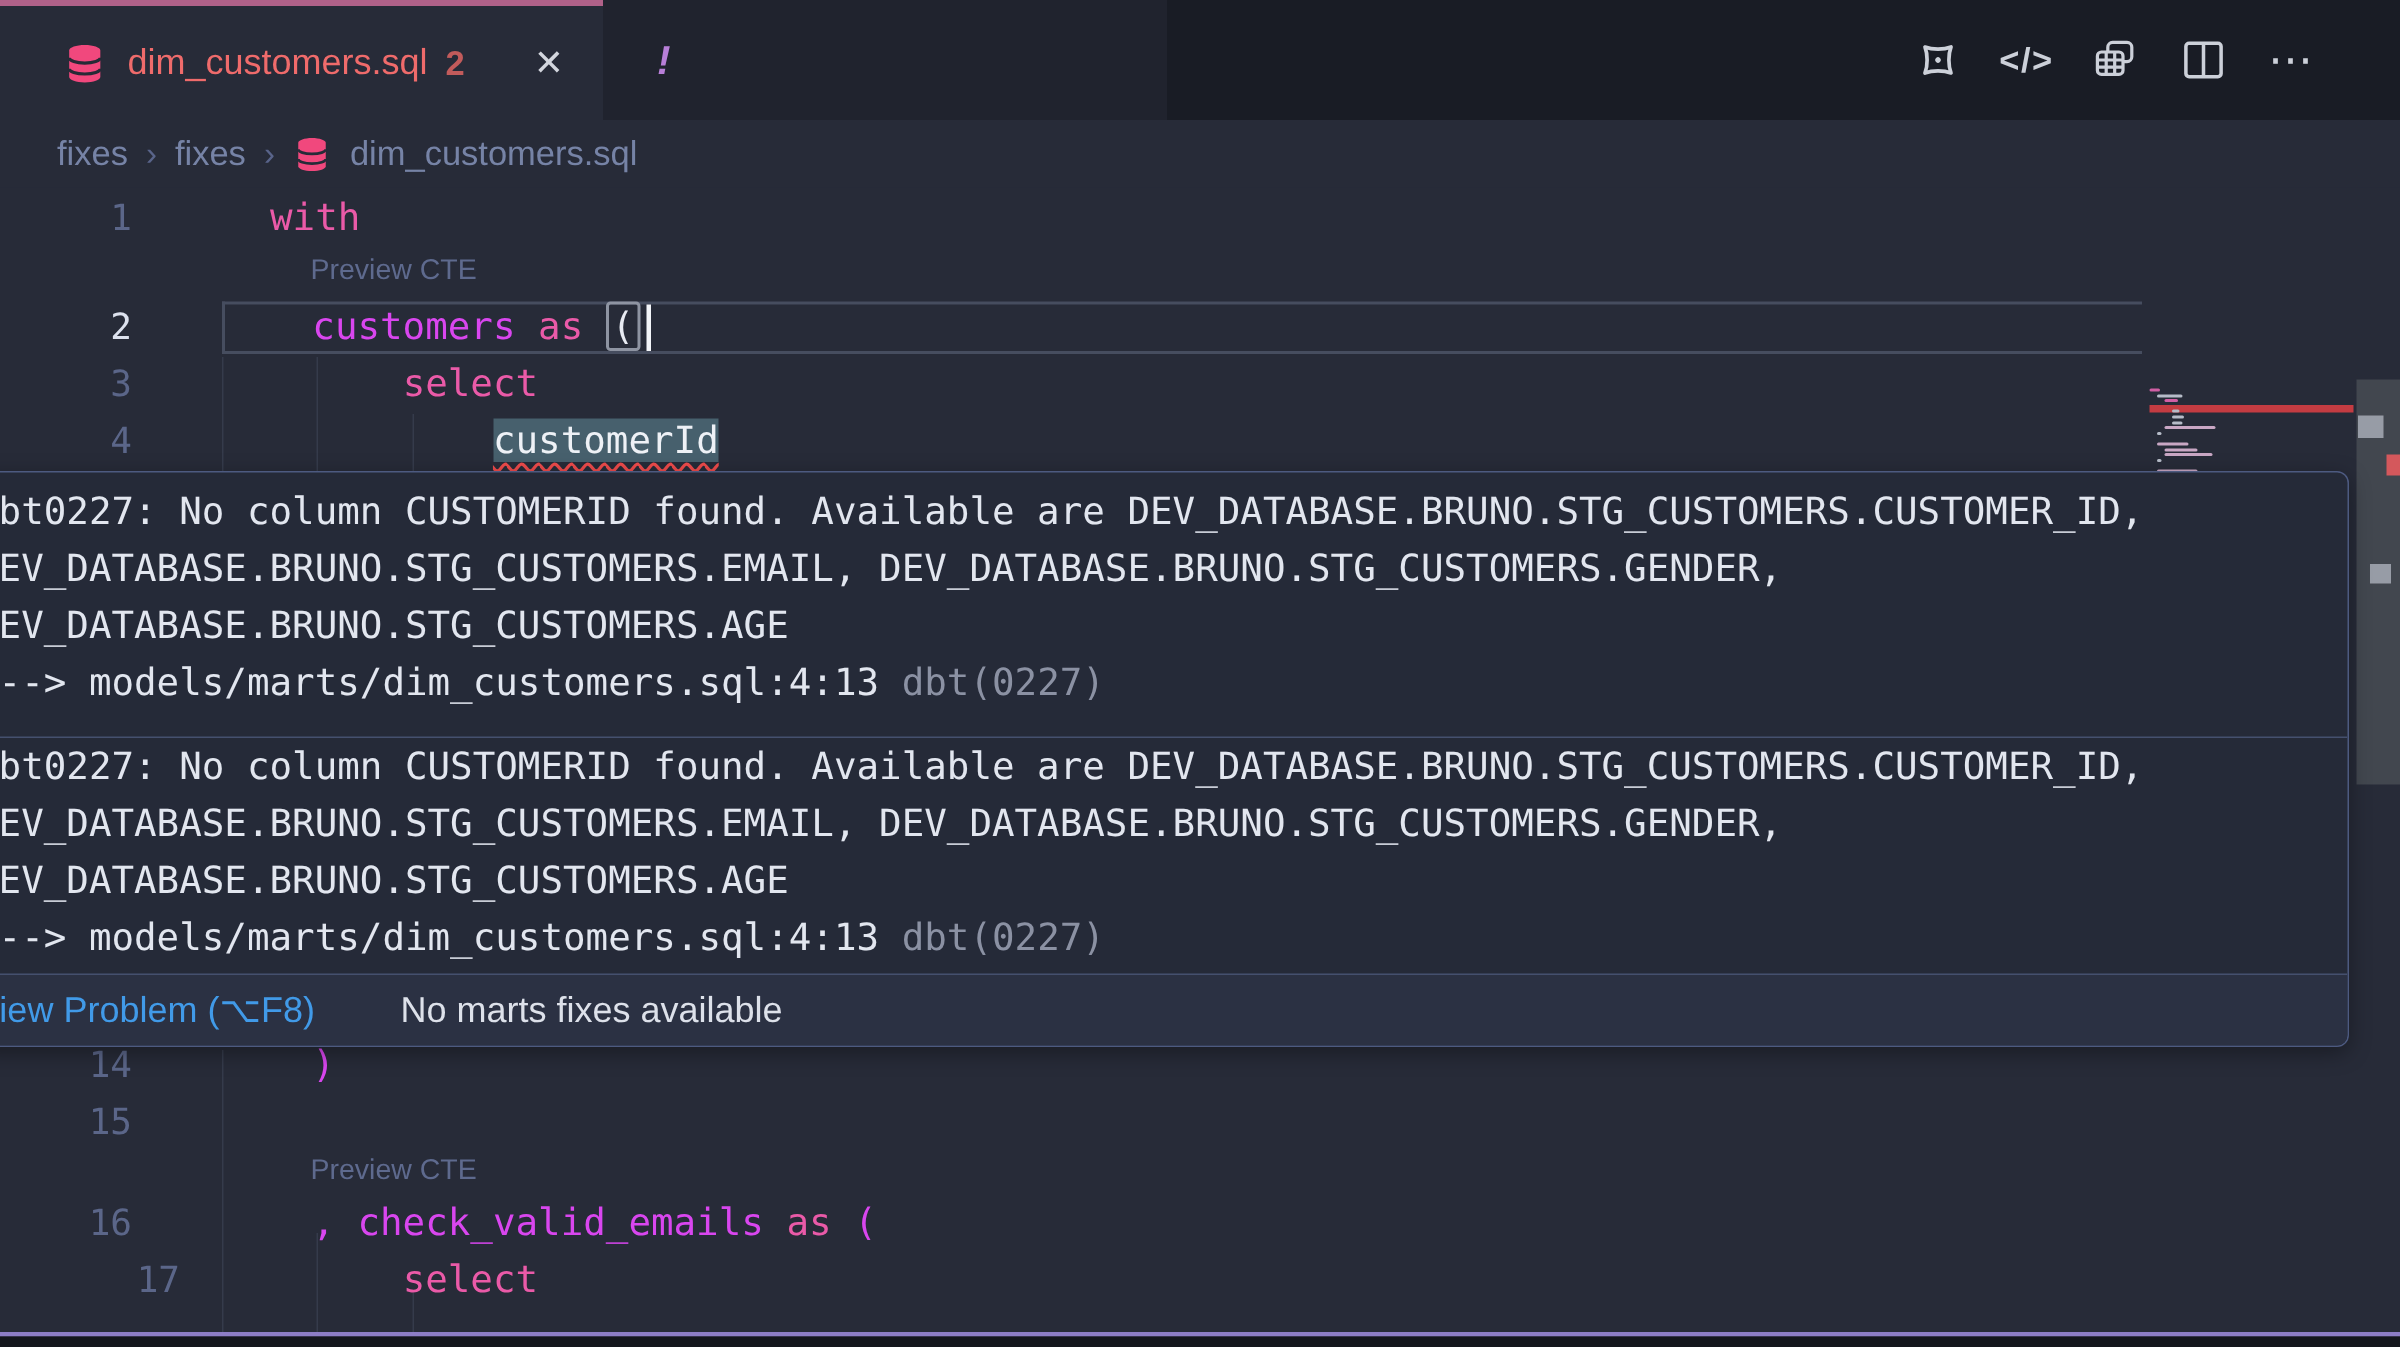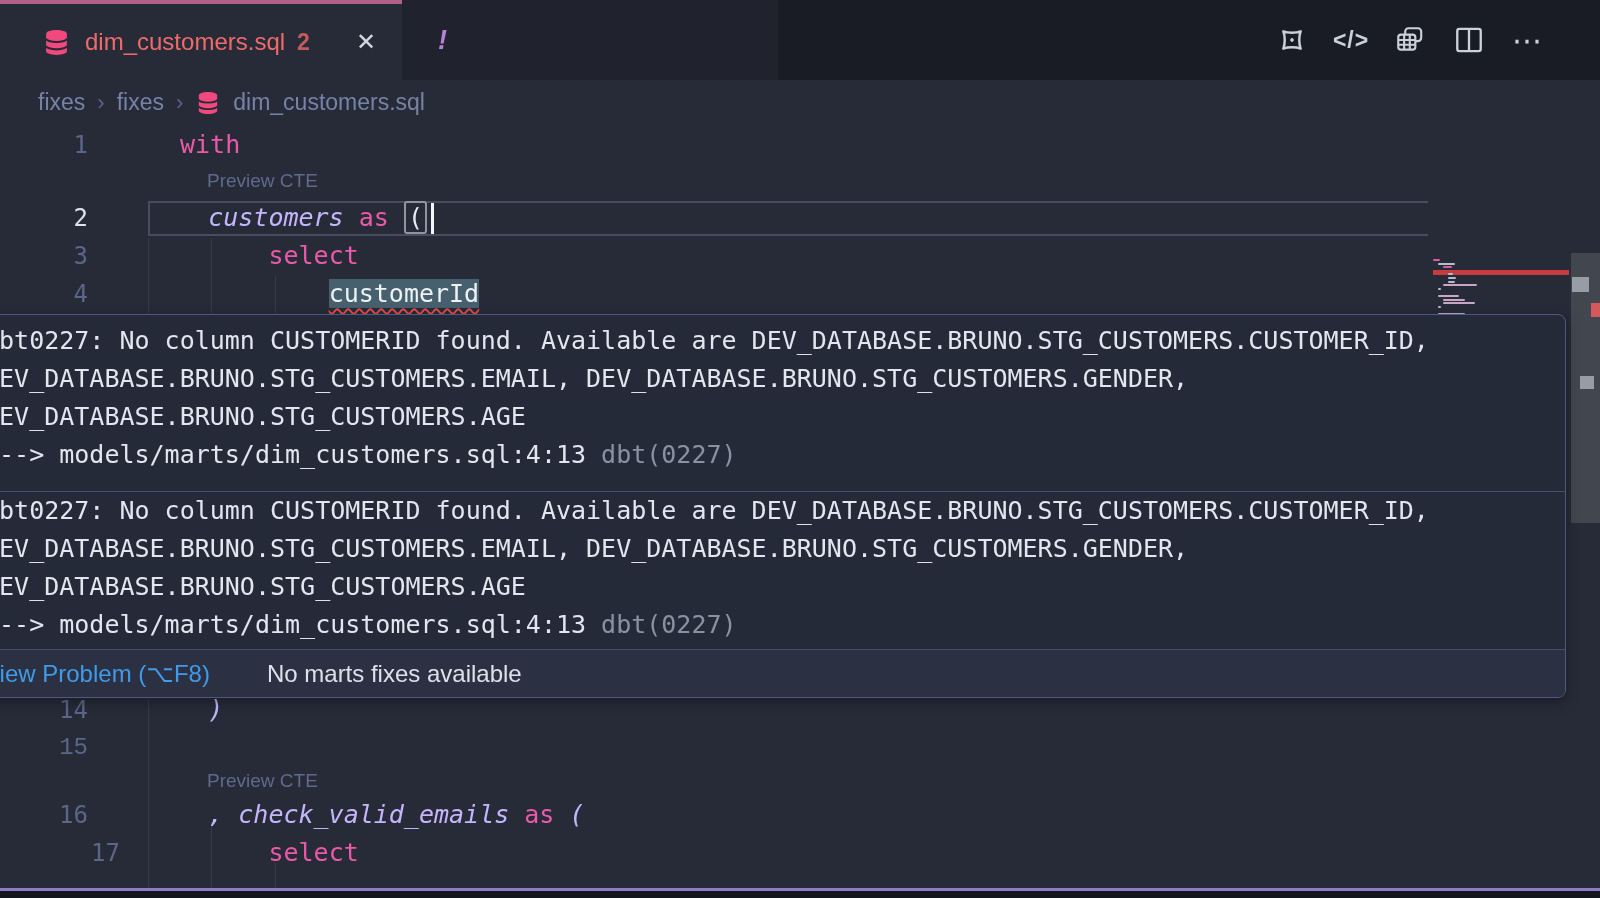--- a/index.html
+++ b/index.html
@@ -30,21 +30,21 @@
   .crumb-sep { color:#59648a; font-size:22px; }
   .breadcrumb svg { margin:0 2px; }
 
   
   .editor { position:absolute; left:0; top:125px; width:1600px; height:773px; background:#272b38; }
   .line-number { position:absolute; left:0; width:88px; text-align:right; color:#5b6689;
                  font-family:"DejaVu Sans Mono", monospace; font-size:24px; line-height:38px; cursor:pointer; }
   .line-number.active { color:#dde2ee; }
   .code-row { position:absolute; left:148px; white-space:pre; font-family:"DejaVu Sans Mono", monospace;
               font-size:25px; line-height:38px; cursor:text; }
-  .tk-fg { color:#c4b5fd;font-style:italic; }
+  .tk-fg { color:#d946ef; }
   .tk-kw { color:#ea5aa8; }
   .tk-bracket { color:#e7eaf2; border:2px solid #8e94a2; border-radius:3px; padding:0 2px; }
   .tk-errword { color:#eef1f6; background:#47606d; text-decoration-line:underline;
                 text-decoration-style:wavy; text-decoration-color:#ee4b4b;
                 text-decoration-thickness:2px; text-underline-offset:6px; }
   .code-lens { position:absolute; left:207px; color:#5e6a8e; font-size:19px; cursor:pointer; }
   .cursor-caret { position:absolute; left:431px; top:203px; width:3px; height:31px; background:#f3f5f9; }
   .cur-line-box { position:absolute; left:148px; top:201px; width:1280px; height:35px;
                   border-top:2px solid #464d5f; border-bottom:2px solid #464d5f; border-left:2px solid #464d5f; }
   .indent-guide { position:absolute; width:1px; background:#353b4b; }
@@ -150,21 +150,21 @@
         <div class="line-number" style="top: 1px;">1</div>
         <div class="code-row" style="top: 1px; margin-left: 32px;"><span class="tk-kw">with</span></div>
         <div class="line-number active" style="top: 74px;">2</div>
         <div class="code-row" style="top: 74px;"><span class="tk-fg">    customers </span><span class="tk-kw">as</span><span class="tk-fg"> </span><span class="tk-bracket">(</span></div>
         <div class="line-number" style="top: 112px;">3</div>
         <div class="code-row" style="top: 112px;"><span class="tk-fg">        </span><span class="tk-kw">select</span></div>
         <div class="line-number" style="top: 150px;">4</div>
         <div class="code-row" style="top: 150px;"><span class="tk-fg">            </span><span class="tk-errword">customerId</span></div>
         <div class="line-number" style="top: 566px; text-align: right;">14</div>
         <div class="code-row" style="top: 566px;"><span class="tk-fg">    )</span></div>
-        <div class="line-number" style="top: 604px; font-family: Liberation Mono, monospace;">15</div>
+        <div class="line-number" style="top: 604px;">15</div>
         <div class="code-row" style="top: 604px;"></div>
         <div class="line-number" style="top: 671px;">16</div>
         <div class="code-row" style="top: 671px;"><span class="tk-fg">    , check_valid_emails </span><span class="tk-kw">as</span><span class="tk-fg"> (</span></div>
         <div class="line-number" style="top: 709px; margin-left: 32px;">17</div>
         <div class="code-row" style="top: 709px;"><span class="tk-fg">        </span><span class="tk-kw">select</span></div>
       </div>
 
     <div class="code-lens" style="top:45px;">Preview CTE</div>
     <div class="code-lens" style="top:645px;">Preview CTE</div>
 

